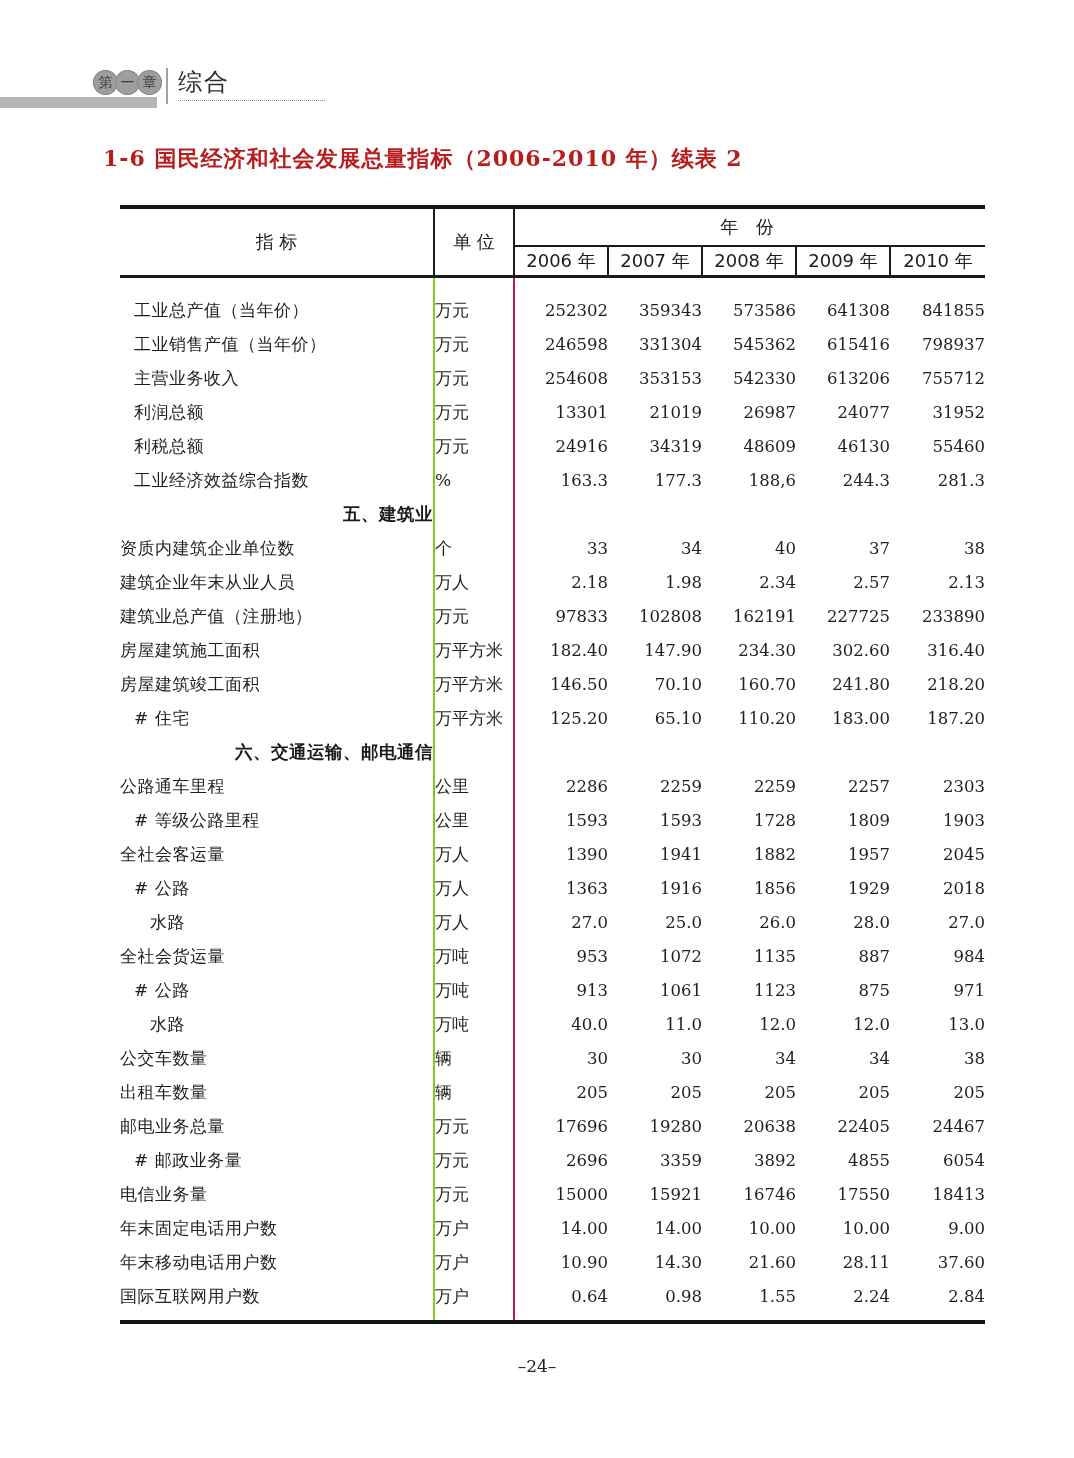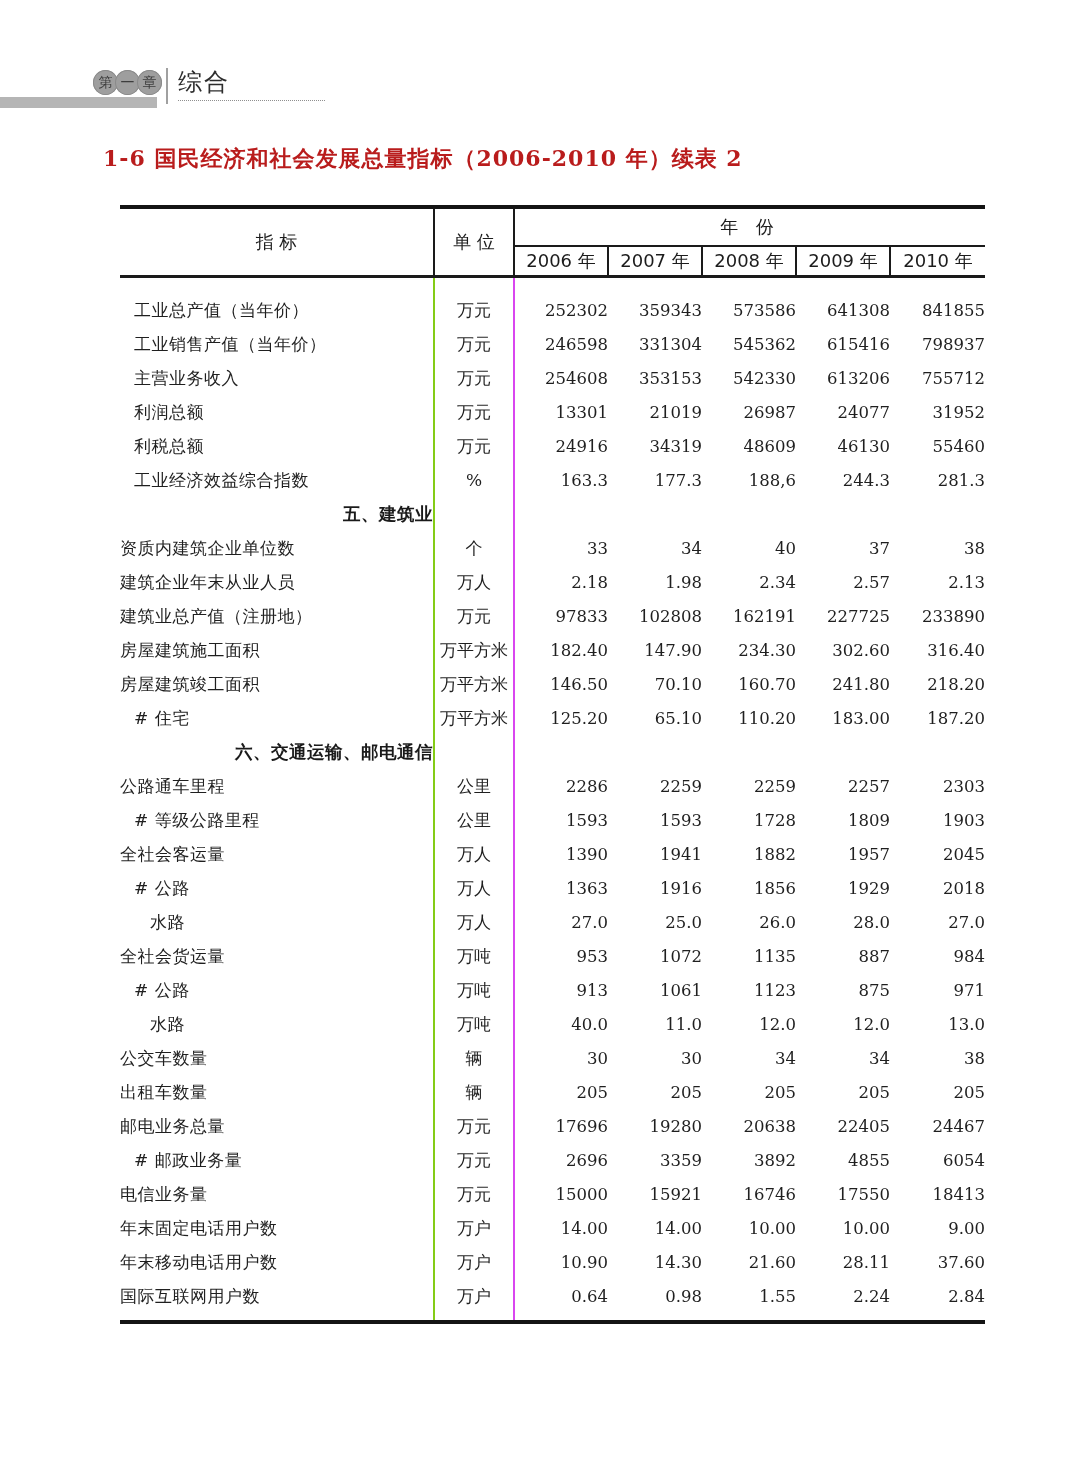--- a/index.html
+++ b/index.html
@@ -102,21 +102,21 @@
 
   tbody td { height: 34px; font-size: 17px; }
   td.ind {
     text-align: left;
     border-right: 2px solid #84cc16;
     padding-left: 3px;
     letter-spacing: 0.5px;
   }
   td.ind.indent-1 { padding-left: 14px; }
   td.ind.indent-2 { padding-left: 30px; }
-  td.unit { text-align: center; border-right: 2px solid #d946ef; }
+  td.unit { border-right: 2px solid #be185d; }
   td.val  { text-align: right; padding-right: 13px; font-size: 16.5px; }
   td.section-label {
     font-family: "DejaVu Sans", sans-serif;
     font-weight: 600;
     font-size: 17.5px;
     letter-spacing: 0.5px;
     color: #1a1a1a;
     text-align: right;
   }
   tr.spacer-top td { height: 15px; }
@@ -442,14 +442,17 @@
           <td class="val">2.84</td>
         </tr>
         <tr class="spacer-bottom">
           <td class="ind"></td>
           <td class="unit"></td>
           <td class="" colspan="5"></td>
         </tr>
       </tbody>
   </table>
 
+  <div class="page-footer">
+    <span>–24–</span>
+  </div>
 
 </div>
 
 </body></html>

